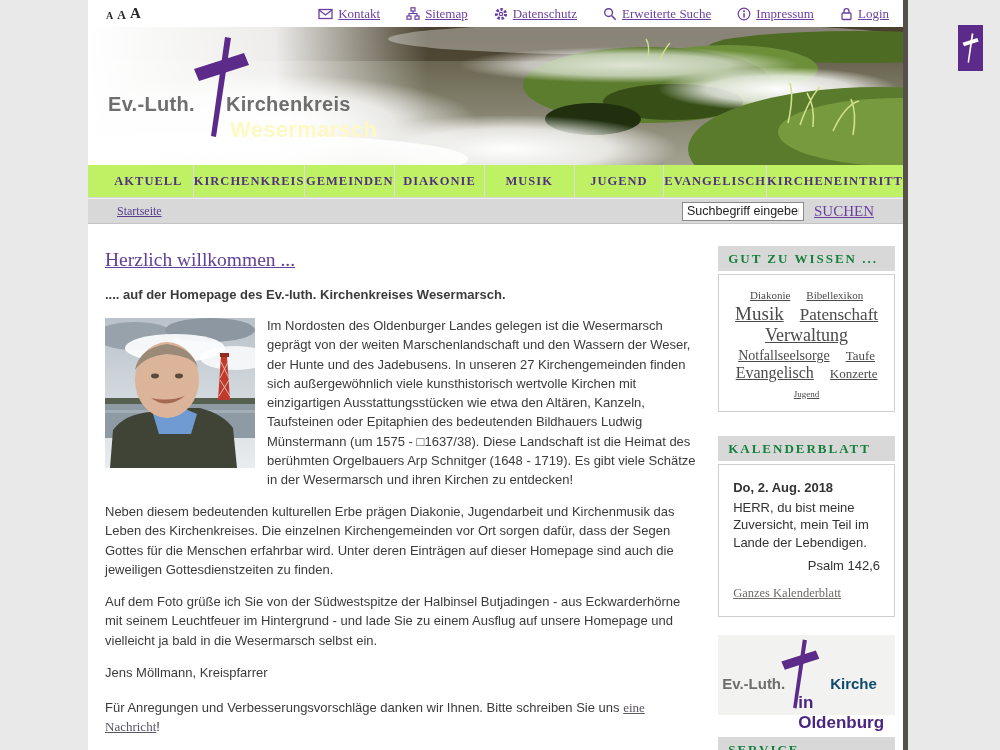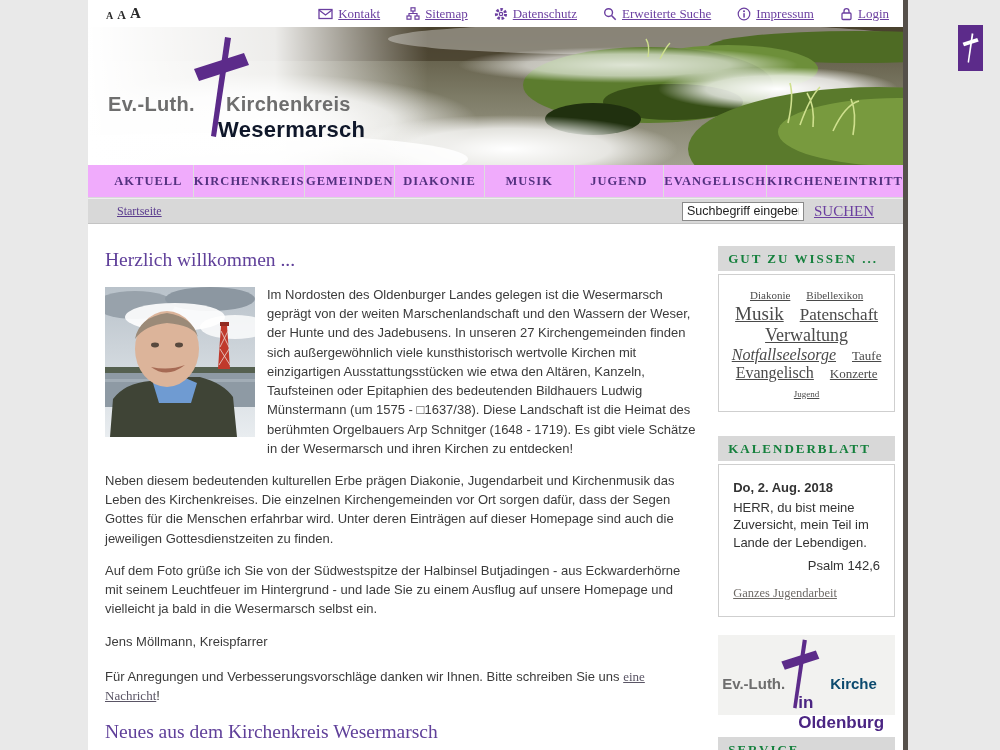--- a/index.html
+++ b/index.html
@@ -23,59 +23,59 @@
              font-size:13px; color:#6b3fa0; text-decoration:none; }
   .toplink .lbl { text-decoration:underline; }
   .toplink svg { display:block; }
   
   .header { position:relative; height:138px; overflow:hidden; background:#7d7b66; }
   .header svg.scene { position:absolute; left:0; top:0; }
   .logo { position:absolute; left:18px; top:6px; width:280px; height:126px; }
   .logo .cross { position:absolute; left:86px; top:2px; }
   .logo .t1 { position:absolute; left:2px; top:60px; font-size:20px; font-weight:bold; color:#6e6e6e; letter-spacing:.3px;}
   .logo .t2 { position:absolute; left:120px; top:60px; font-size:20px; font-weight:bold; color:#6e6e6e; letter-spacing:.3px;}
-  .logo .t3 { position:absolute; left:112px; top:84px; font-size:22px; font-weight:bold; color:#0f172a; letter-spacing:.3px;}
-  
-  .nav { display:flex; height:33px; background:#f0abfc; border-bottom:1px solid #d9d9d9;padding-left:16px; }
+  .logo .t3 { position:absolute; left:124px; top:84px; font-size:22px; font-weight:bold; color:#fef9c3; letter-spacing:.3px;}
+  
+  .nav { display:flex; height:33px; background:#bef264; border-bottom:1px solid #d9d9d9;padding-left:16px; }
   .nav a {
     flex:1; display:flex; align-items:center; justify-content:center;
     font-family:"Liberation Serif",serif; font-weight:bold; font-size:12.5px;
     letter-spacing:1px; color:#53307f; text-decoration:none; border-left:1px solid #ddd;
   }
   .nav a:first-child { border-left:none; }
   .nav a.wide { flex:1.25; }
   
   .crumbbar { height:26px; background:#d8d8d8; border-top:1px solid #eee; border-bottom:1px solid #c4c4c4;
               display:flex; align-items:center; padding:0 29px; }
   .crumbbar .home { font-family:"Liberation Serif",serif; font-size:12px; color:#5a3b8e; }
   .searchzone { margin-left:auto; display:flex; align-items:center; gap:10px; }
   .search-input { width:122px; height:19px; border:1px solid #8a8a8a; font-size:12.5px; padding:0 4px; color:#222;
                   font-family:"Liberation Sans",sans-serif; background:#fff; }
   .search-input::placeholder { color:#222; opacity:1; }
   .searchzone a { font-family:"Liberation Serif",serif; font-size:15px; color:#6b3fa0; }
   
   .content { display:flex; padding:22px 8px 0 17px; }
   .main { width:595px; color:#3b3b3b; font-size:13px; line-height:1.48; }
-  h1.welcome, h2.newshead { font-family:"Liberation Serif",serif; font-weight:normal; font-size:19.5px; color:#60409a; }
+  h1.welcome, h2.newshead { font-family:"Liberation Serif",serif; font-weight:normal; font-size:19.5px; color:#60409a;text-decoration:underline; }
   h1.welcome { margin-bottom:10px; }
   .subtitle { font-weight:bold; font-size:13px; margin-bottom:12px; }
   .main p { margin-bottom:13px; }
   .portrait { float:left; width:150px; height:150px; margin:2px 12px 6px 0; }
   .signature { margin-top:4px; }
   .feedback { margin-top:16px; margin-bottom:6px; }
   .feedback a { font-family:"Liberation Serif",serif; color:#5a5565; }
   h2.newshead { margin-top:10px; margin-bottom:8px; }
   
   .sidebar { width:178px; margin-left:22px; }
   .sb-head { background:#d8d8d8; padding:5px 10px 4px; font-family:"Liberation Serif",serif; font-weight:bold;
              font-size:13px; letter-spacing:2px; color:#15803d; margin-bottom:3px; }
   .sb-box { border:1px solid #cfcfcf; background:#fff; padding:14px; }
   .tagcloud { text-align:center; font-family:"Liberation Serif",serif; line-height:1.15; padding:10px 4px; }
   .tagcloud a { color:#4a4a4a; margin:0 6px; white-space:nowrap; }
-  .tw1{font-size:9px;} .tw2{font-size:11px;} .tw3{font-size:13px;} .tw4{font-size:16px;font-style:italic;}
+  .tw1{font-size:9px;} .tw2{font-size:11px;} .tw3{font-size:13px;} .tw4{font-size:14px;}
   .tw5{font-size:16px;} .tw6{font-size:17px;} .tw7{font-size:18px;} .tw8{font-size:19px;}
   .gzw { margin-bottom:24px; }
   .kal { margin-bottom:18px; }
   .kal .sb-box { font-size:13px; color:#333; line-height:1.35; }
   .kal .kdate { font-weight:bold; margin-bottom:2px; }
   .kal .kref { text-align:right; margin-top:6px; }
   .kal .klink { display:inline-block; margin-top:10px; font-family:"Liberation Serif",serif; font-size:12.5px; color:#6e6a66; }
   .oldb { position:relative; height:80px; margin:0 0 22px; background:#f2f2f0; }
   .oldb .cross { position:absolute; left:62px; top:2px; }
   .oldb .t1 { position:absolute; left:4px; top:40px; font-size:15px; font-weight:bold; color:#6e6e6e; }
@@ -210,20 +210,21 @@
     <a class="home" href="#">Startseite</a>
     <div class="searchzone">
       <input class="search-input" type="text" placeholder="Suchbegriff eingeben" style="">
       <a href="#">SUCHEN</a>
     </div>
   </div>
 
   <div class="content">
     <div class="main">
       <h1 class="welcome">Herzlich willkommen ...</h1>
+      <div class="subtitle">.... auf der Homepage des Ev.-luth. Kirchenkreises Wesermarsch.</div>
 
       <svg class="portrait" viewBox="0 0 150 150">
         <defs>
           <linearGradient id="sky" x1="0" y1="0" x2="0" y2="1">
             <stop offset="0" stop-color="#b9c2ca"></stop>
               <stop offset="1" stop-color="#e9edf0"></stop>
           </linearGradient>
         </defs>
         <rect width="150" height="150" fill="url(#sky)"></rect>
         <ellipse cx="30" cy="18" rx="40" ry="14" fill="#98a2ab"></ellipse>
@@ -271,21 +272,21 @@
           <a href="#" class="tw1">Jugend</a>
         </div>
       </div>
 
       <div class="kal">
         <div class="sb-head">KALENDERBLATT</div>
         <div class="sb-box">
           <div class="kdate">Do, 2. Aug. 2018</div>
           <div>HERR, du bist meine Zuversicht, mein Teil im Lande der Lebendigen.</div>
           <div class="kref">Psalm 142,6</div>
-          <a class="klink" href="#">Ganzes Jugendarbeit</a>
+          <a class="klink" href="#">Ganzes Kalenderblatt</a>
         </div>
       </div>
 
       <div class="oldb">
         <svg class="cross" width="40" height="74" viewBox="0 0 58 104">
           <polygon points="33,2 39,3 24,102 19,101" fill="#5c2b8a"></polygon>
           <polygon points="2,34 52,18 57,30 7,46" fill="#5c2b8a"></polygon>
         </svg>
         <span class="t1">Ev.-Luth.</span>
         <span class="t2">Kirche</span>

